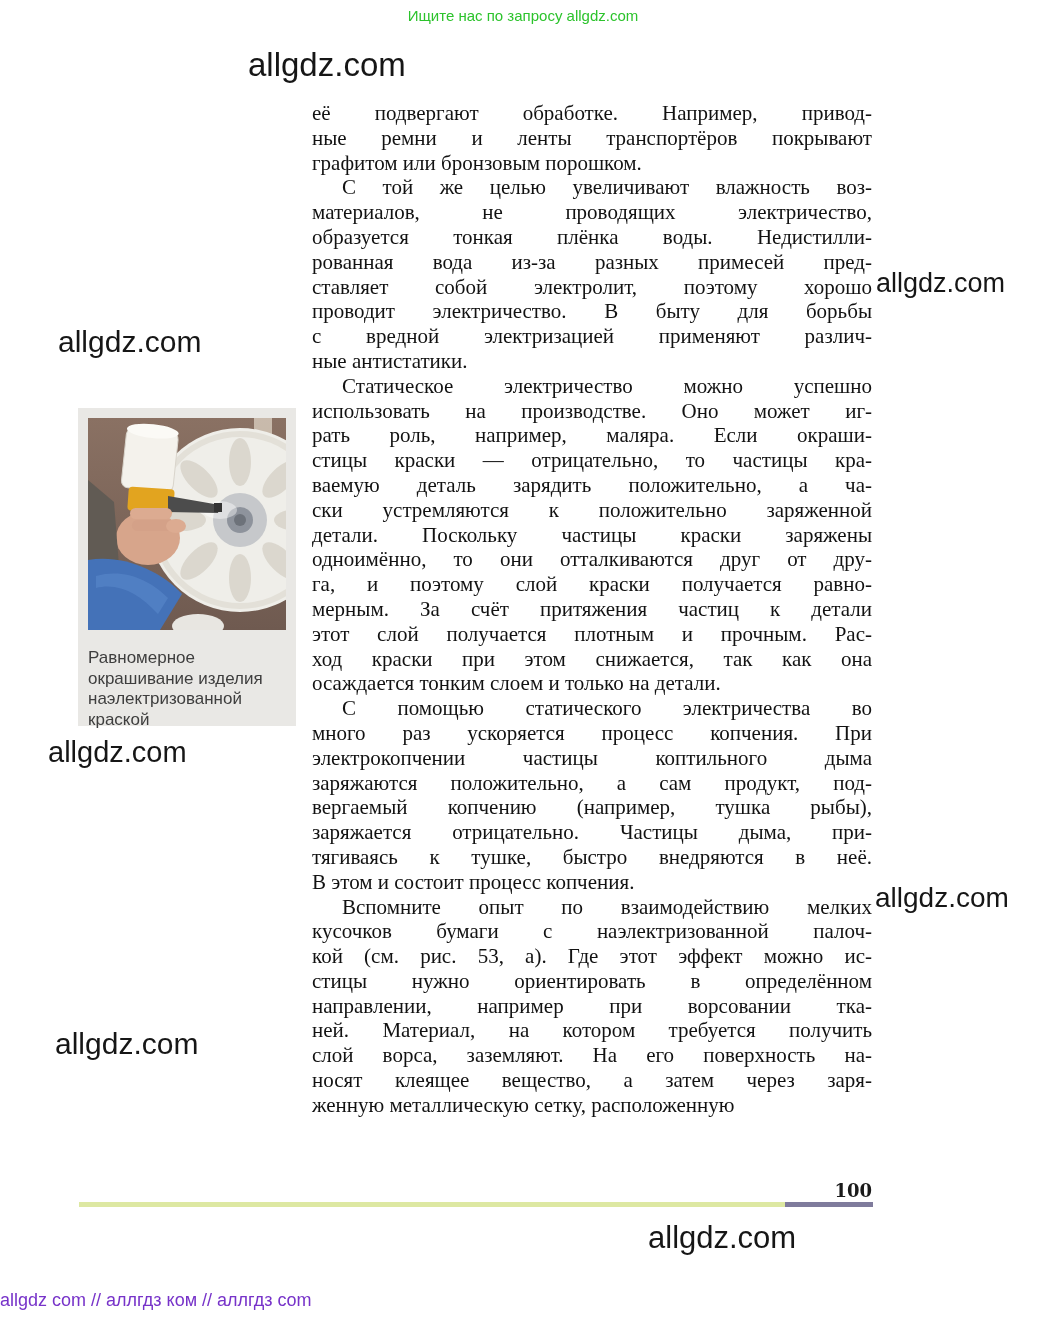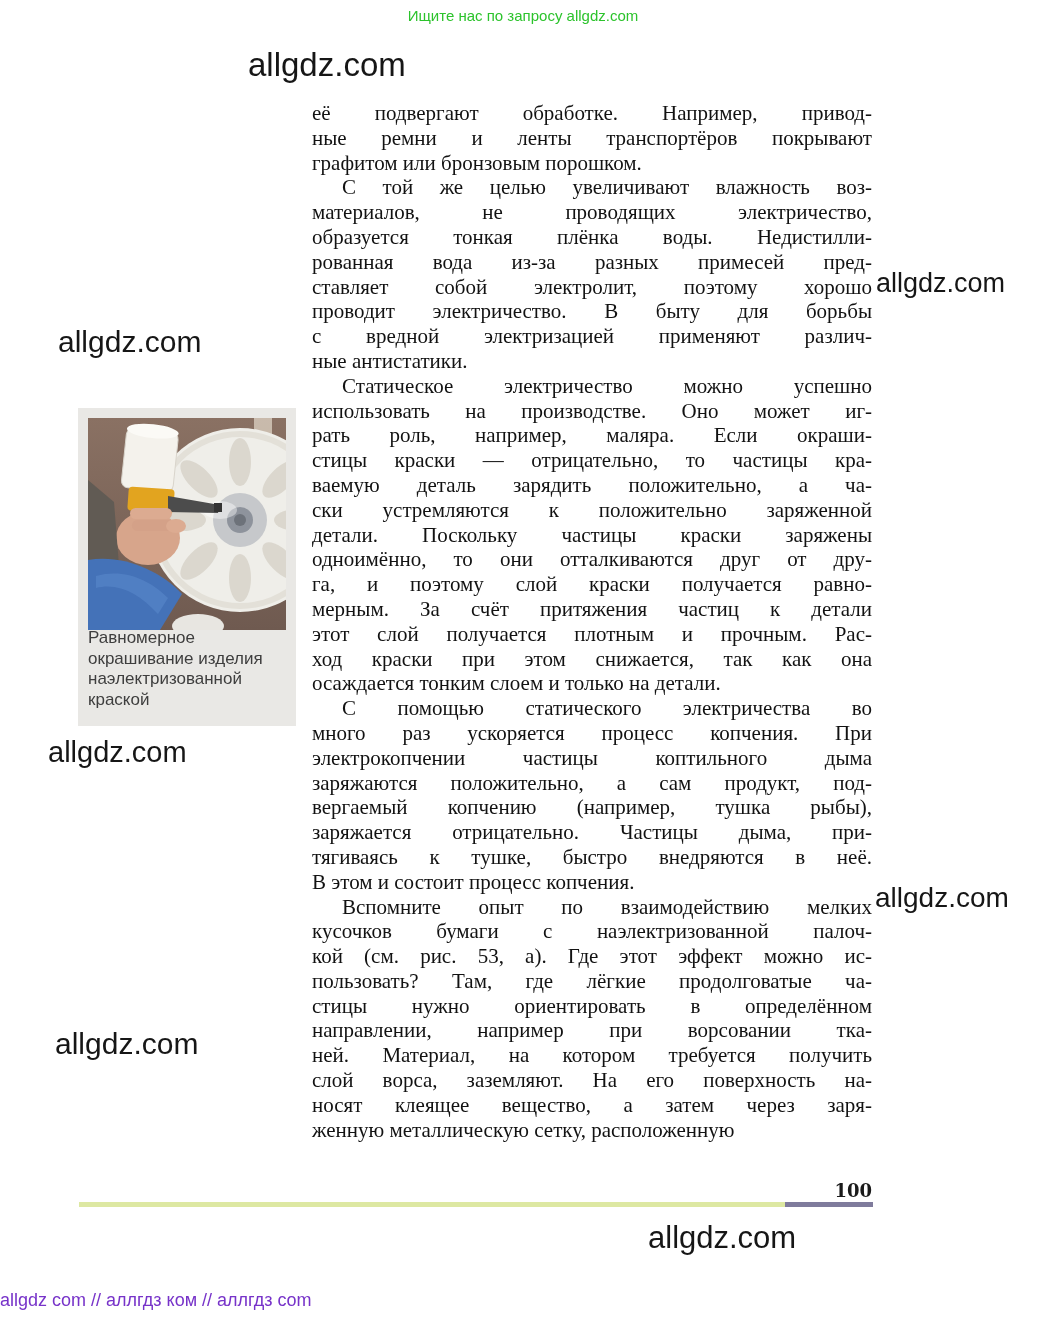--- a/index.html
+++ b/index.html
@@ -24,21 +24,21 @@
   .article{position:absolute;left:312px;top:101px;width:560px;
            font-size:21px;line-height:24.8px;color:#121212;}
   .para{margin:0;}
   .tline{text-align:justify;text-align-last:justify;white-space:normal;}
   .tline.last{text-align-last:left;}
   .para.indent .tline:first-child{text-indent:30px;}
 
   
   .figure{position:absolute;left:78px;top:408px;width:218px;height:318px;background:#e9e8e5;}
   .photo{position:absolute;left:10px;top:10px;width:198px;height:212px;display:block;}
-  .caption{position:absolute;left:10px;top:220px;width:198px;
+  .caption{position:absolute;left:10px;top:240px;width:198px;
            font-family:"Liberation Sans",sans-serif;font-size:17px;line-height:20.5px;color:#3e3e3e;}
 
   
   .pageno{position:absolute;top:1180px;left:792px;width:80px;text-align:right;
           font-family:"DejaVu Serif",serif;font-weight:bold;font-size:18px;color:#1a1a1a;}
   .rule-green{position:absolute;top:1202px;left:79px;width:706px;height:5px;background:#dde8a2;}
   .rule-purple{position:absolute;top:1202px;left:785px;width:88px;height:5px;background:#7f7b9c;}
   .seo{position:absolute;top:1290px;left:0;width:100%;text-align:left;
        font-family:"Liberation Sans",sans-serif;font-size:18px;color:#7733c9;}
 </style>
@@ -95,21 +95,20 @@
         <div class="tline">заряжаются положительно, а сам продукт, под-</div>
         <div class="tline">вергаемый копчению (например, тушка рыбы),</div>
         <div class="tline">заряжается отрицательно. Частицы дыма, при-</div>
         <div class="tline">тягиваясь к тушке, быстро внедряются в неё.</div>
         <div class="tline last">В этом и состоит процесс копчения.</div>
       </div>
       <div class="para indent">
         <div class="tline">Вспомните опыт по взаимодействию мелких</div>
         <div class="tline">кусочков бумаги с наэлектризованной палоч-</div>
         <div class="tline">кой (см. рис. 53, а). Где этот эффект можно ис-</div>
-        <div class="tline">пользовать? Там, где лёгкие продолговатые ча-</div>
         <div class="tline">стицы нужно ориентировать в определённом</div>
         <div class="tline">направлении, например при ворсовании тка-</div>
         <div class="tline">ней. Материал, на котором требуется получить</div>
         <div class="tline">слой ворса, заземляют. На его поверхность на-</div>
         <div class="tline">носят клеящее вещество, а затем через заря-</div>
         <div class="tline last">женную металлическую сетку, расположенную</div>
       </div>
     </div>
 
   <div class="figure">

